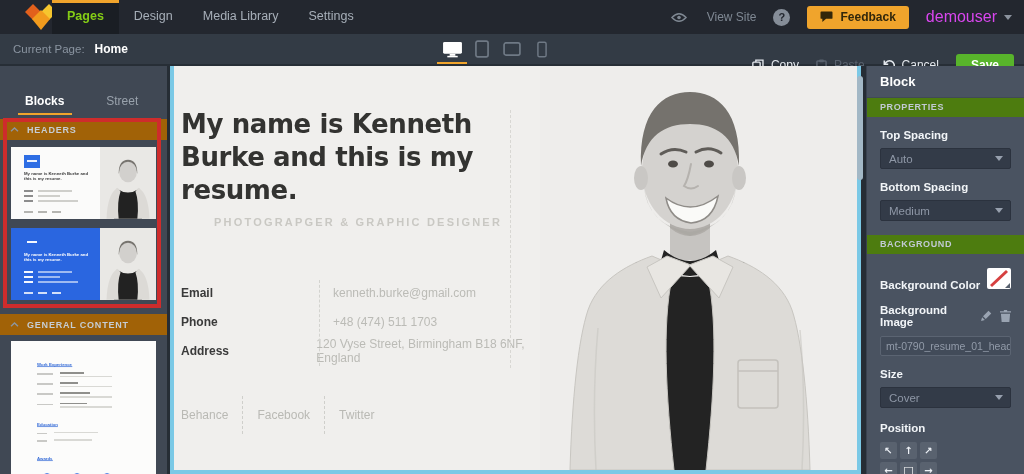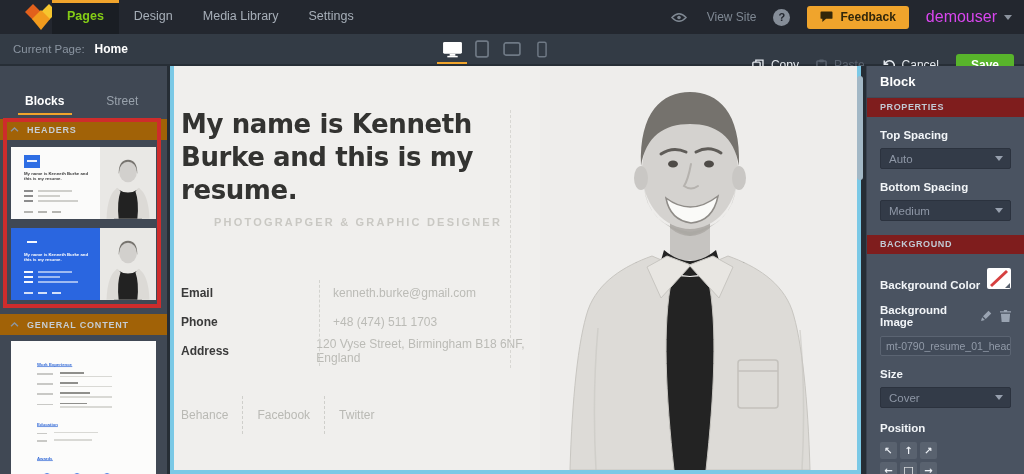--- a/index.html
+++ b/index.html
@@ -91,21 +91,21 @@
   .c-divider { position:absolute; left:336px; top:44px; height:258px; border-left:1px dashed #d8d7d3; }
   .c-divider2 { position:absolute; left:138px; top:2px; height:86px; border-left:1px dashed #d3d3cf; }
   .social { position:absolute; left:7px; top:330px; height:38px; display:flex; align-items:center; }
   .social-item { font-size:12px; color:#b9b9b4; cursor:pointer; }
   .social-sep { border-left:1px dashed #cfcfcb; height:38px; margin:0 14px; }
   .hero-photo { position:absolute; left:366px; top:0; width:317px; height:404px; }
 
   
   .inspector { position:absolute; left:866px; top:66px; width:158px; height:408px; background:#4a5361; border-left:1px solid #3a4250; overflow:hidden; }
   .insp-title { padding:8px 13px; font-size:13px; color:#fff; font-weight:bold; border-bottom:1px solid #414a57; }
-  .insp-subhead { background:#7f1d1d; padding:4px 13px 5px; font-size:9px; font-weight:bold; letter-spacing:0.6px; color:#c2cad4; }
+  .insp-subhead { background:#4d7c0f; padding:4px 13px 5px; font-size:9px; font-weight:bold; letter-spacing:0.6px; color:#c2cad4; }
   .insp-body { padding:0 13px; }
   .f-label { margin-top:12px; font-size:11.5px; font-weight:bold; color:#f2f5f8; }
   .select { margin-top:7px; position:relative; height:21px; background:#333b48; border:1px solid #2b323e; border-radius:2px; display:flex; align-items:center; padding:0 8px; font-size:11.5px; color:#8e97a6; cursor:pointer; }
   .select .caret-down { position:absolute; right:7px; border-top-color:#97a0ae; }
   .row-flex { display:flex; align-items:center; }
   .swatch-wrap { position:relative; margin-left:auto; cursor:pointer; }
   .swatch-corner { position:absolute; right:1px; bottom:1px; width:0; height:0; border-left:5px solid transparent; border-bottom:5px solid #57606e; }
   .icon-btns { margin-left:auto; display:flex; gap:8px; color:#9aa4b2; }
   .icon-btns span { cursor:pointer; display:flex; }
   .filename { margin-top:8px; height:20px; background:#424b59; border:1px solid #5b6472; border-radius:2px; font-size:10.5px; color:#929ba9; line-height:18px; padding:0 5px; white-space:nowrap; overflow:hidden; }

